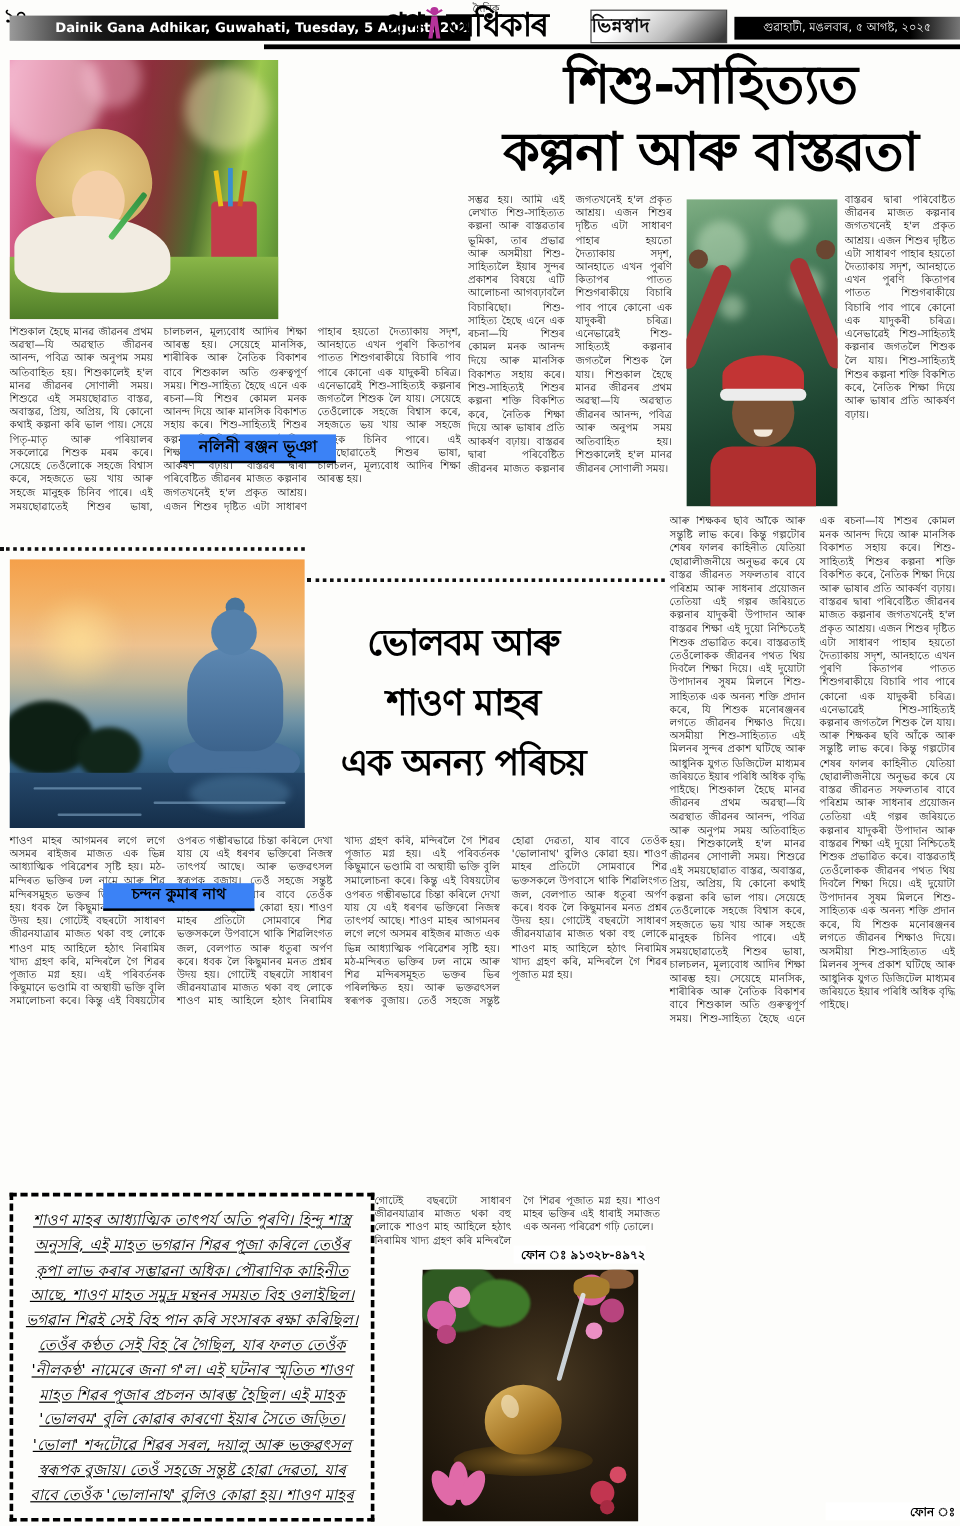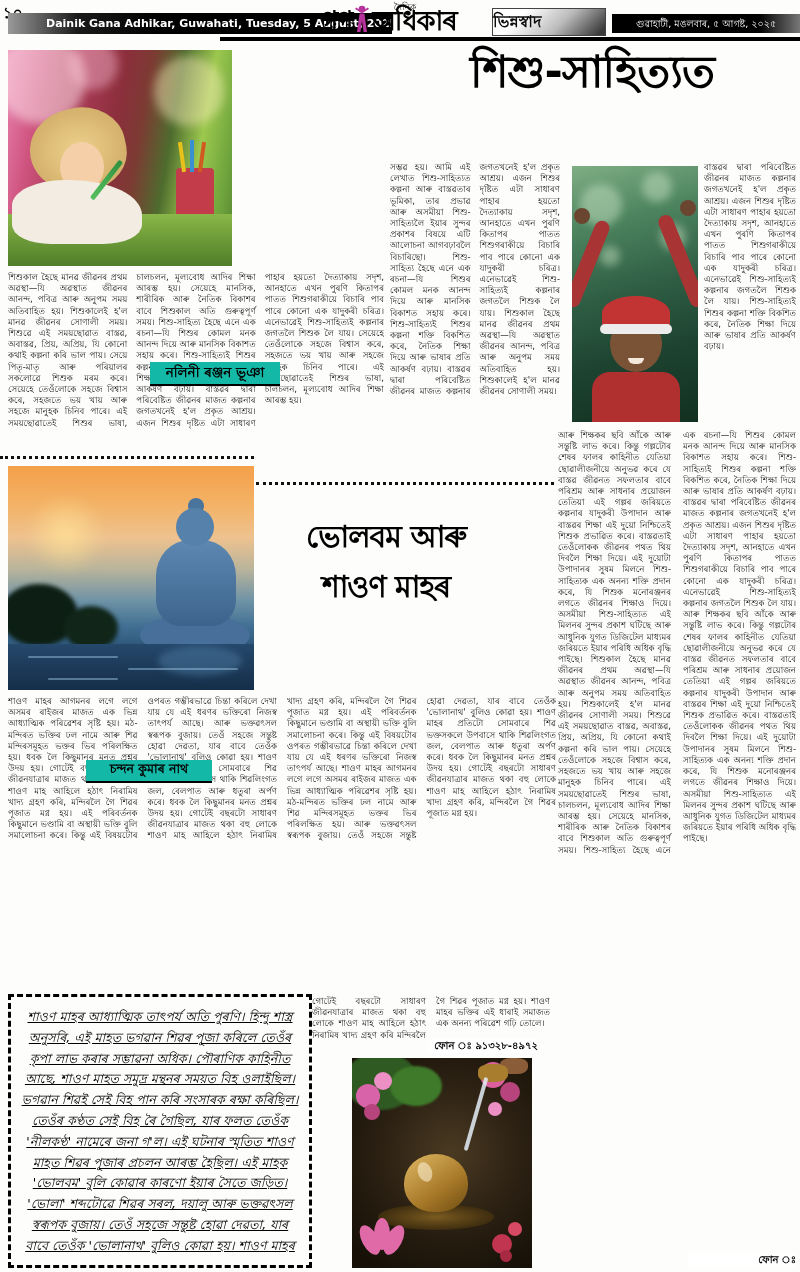--- a/index.html
+++ b/index.html
@@ -30,24 +30,24 @@
   
   .bodytext{font-size:8.6px;line-height:11.2px;text-align:justify;color:#161616;
             overflow:hidden;column-gap:9px;word-break:break-word;}
   .r1{left:8px;top:272px;width:376px;height:182px;column-count:3;}
   .r2{left:390px;top:162px;width:170px;height:318px;column-count:2;}
   .r3{left:704px;top:162px;width:92px;height:262px;column-count:1;}
   .r4{left:558px;top:430px;width:238px;height:820px;column-count:2;column-gap:12px;}
   .r5{left:8px;top:696px;width:548px;height:296px;column-count:4;column-gap:10px;}
   .r6{left:312px;top:996px;width:238px;height:56px;column-count:2;column-gap:10px;}
   
-  .byline{background:#14b8a6;text-align:center;font-weight:bold;color:#000;
+  .byline{background:#3b82f6;text-align:center;font-weight:bold;color:#000;
           border-bottom:2.5px solid #000;padding-bottom:2px;}
   .byline1{left:150px;top:362px;width:130px;height:20px;font-size:13.5px;}
-  .byline2{left:86px;top:760px;width:126px;height:19px;font-size:12.5px;}
+  .byline2{left:86px;top:736px;width:126px;height:19px;font-size:12.5px;}
   .phone{background:#fff;font-weight:bold;color:#000;font-size:10px;text-align:right;}
   .phone1{left:428px;top:1038px;width:110px;height:15px;}
   .phone2{left:688px;top:1252px;width:108px;height:15px;}
   
   .dotrule{height:0;border-top:3px dotted #111;}
   .dot1{left:0;top:456px;width:254px;}
   .dot2{left:256px;top:482px;width:298px;}
   .quote-box{left:8px;top:994px;width:304px;height:274px;box-sizing:border-box;
              border:3px dashed #000;padding:10px 8px;}
   .quote-box .qtext{font-size:12.6px;line-height:20.8px;text-align:center;font-style:italic;
@@ -153,20 +153,21 @@
     </svg>
   </span>
   <span>অধিকাৰ</span>
 </div>
 <div class="abs edition-box">ভিন্নস্বাদ</div>
 <div class="abs bar-right">গুৱাহাটী, মঙলবাৰ, ৫ আগষ্ট, ২০২৫</div>
 <div class="abs header-rule"></div>
 
 <div class="abs headline1">
   <div>শিশু-সাহিত্যত</div>
+  <div>কল্পনা আৰু বাস্তৱতা</div>
 </div>
 
 <div class="abs photo ph-girl">
   <div class="abs pg-base"></div>
   <div class="abs pg-bok pg-b1"></div>
   <div class="abs pg-bok pg-b2"></div>
   <div class="abs pg-bok pg-b3"></div>
   <div class="abs pg-cup"></div>
   <div class="abs pg-p1"></div>
   <div class="abs pg-p2"></div>
@@ -217,20 +218,21 @@
   <div class="abs ps-water"></div>
   <div class="abs ps-refl"></div>
   <div class="abs ps-st1"></div>
   <div class="abs ps-st2"></div>
   <div class="abs ps-st3"></div>
 </div>
 
 <div class="abs headline2">
   <div>ভোলবম আৰু</div>
   <div>শাওণ মাহৰ</div>
+  <div>এক অনন্য পৰিচয়</div>
 </div>
 
 <div class="abs bodytext r5">শাওণ মাহৰ আগমনৰ লগে লগে অসমৰ ৰাইজৰ মাজত এক ভিন্ন আধ্যাত্মিক পৰিৱেশৰ সৃষ্টি হয়। মঠ-মন্দিৰত ভক্তিৰ ঢল নামে আৰু শিৱ মন্দিৰসমূহত ভক্তৰ ভিৰ পৰিলক্ষিত হয়। ধবক লৈ কিছুমানৰ মনত প্ৰশ্নৰ উদয় হয়। গোটেই বছৰটো সাধাৰণ জীৱনযাত্ৰাৰ মাজত থকা বহু লোকে শাওণ মাহ আহিলে হঠাৎ নিৰামিষ খাদ্য গ্ৰহণ কৰি, মন্দিৰলৈ গৈ শিৱৰ পূজাত মগ্ন হয়। এই পৰিবৰ্তনক কিছুমানে ভণ্ডামি বা অস্থায়ী ভক্তি বুলি সমালোচনা কৰে। কিন্তু এই বিষয়টোৰ ওপৰত গম্ভীৰভাৱে চিন্তা কৰিলে দেখা যায় যে এই ধৰণৰ ভক্তিৰো নিজস্ব তাৎপৰ্য আছে। আৰু ভক্তৱৎসল স্বৰূপক বুজায়। তেওঁ সহজে সন্তুষ্ট হোৱা দেৱতা, যাৰ বাবে তেওঁক 'ভোলানাথ' বুলিও কোৱা হয়। শাওণ মাহৰ প্ৰতিটো সোমবাৰে শিৱ ভক্তসকলে উপবাসে থাকি শিৱলিংগত জল, বেলপাত আৰু ধতুৰা অৰ্পণ কৰে। ধবক লৈ কিছুমানৰ মনত প্ৰশ্নৰ উদয় হয়। গোটেই বছৰটো সাধাৰণ জীৱনযাত্ৰাৰ মাজত থকা বহু লোকে শাওণ মাহ আহিলে হঠাৎ নিৰামিষ খাদ্য গ্ৰহণ কৰি, মন্দিৰলৈ গৈ শিৱৰ পূজাত মগ্ন হয়। এই পৰিবৰ্তনক কিছুমানে ভণ্ডামি বা অস্থায়ী ভক্তি বুলি সমালোচনা কৰে। কিন্তু এই বিষয়টোৰ ওপৰত গম্ভীৰভাৱে চিন্তা কৰিলে দেখা যায় যে এই ধৰণৰ ভক্তিৰো নিজস্ব তাৎপৰ্য আছে। শাওণ মাহৰ আগমনৰ লগে লগে অসমৰ ৰাইজৰ মাজত এক ভিন্ন আধ্যাত্মিক পৰিৱেশৰ সৃষ্টি হয়। মঠ-মন্দিৰত ভক্তিৰ ঢল নামে আৰু শিৱ মন্দিৰসমূহত ভক্তৰ ভিৰ পৰিলক্ষিত হয়। আৰু ভক্তৱৎসল স্বৰূপক বুজায়। তেওঁ সহজে সন্তুষ্ট হোৱা দেৱতা, যাৰ বাবে তেওঁক 'ভোলানাথ' বুলিও কোৱা হয়। শাওণ মাহৰ প্ৰতিটো সোমবাৰে শিৱ ভক্তসকলে উপবাসে থাকি শিৱলিংগত জল, বেলপাত আৰু ধতুৰা অৰ্পণ কৰে। ধবক লৈ কিছুমানৰ মনত প্ৰশ্নৰ উদয় হয়। গোটেই বছৰটো সাধাৰণ জীৱনযাত্ৰাৰ মাজত থকা বহু লোকে শাওণ মাহ আহিলে হঠাৎ নিৰামিষ খাদ্য গ্ৰহণ কৰি, মন্দিৰলৈ গৈ শিৱৰ পূজাত মগ্ন হয়।</div>
 <div class="abs byline byline2">চন্দন কুমাৰ নাথ</div>
 <div class="abs bodytext r6">গোটেই বছৰটো সাধাৰণ জীৱনযাত্ৰাৰ মাজত থকা বহু লোকে শাওণ মাহ আহিলে হঠাৎ নিৰামিষ খাদ্য গ্ৰহণ কৰি মন্দিৰলৈ গৈ শিৱৰ পূজাত মগ্ন হয়। শাওণ মাহৰ ভক্তিৰ এই ধাৰাই সমাজত এক অনন্য পৰিৱেশ গঢ়ি তোলে।</div>
 <div class="abs phone phone1">ফোন ঃ ৯১৩২৮-৪৯৭২</div>
 
 <div class="abs quote-box">
   <div class="qtext">শাওণ মাহৰ আধ্যাত্মিক তাৎপৰ্য অতি পুৰণি। হিন্দু শাস্ত্ৰ অনুসৰি, এই মাহত ভগৱান শিৱৰ পূজা কৰিলে তেওঁৰ কৃপা লাভ কৰাৰ সম্ভাৱনা অধিক। পৌৰাণিক কাহিনীত আছে, শাওণ মাহত সমুদ্ৰ মন্থনৰ সময়ত বিহ ওলাইছিল। ভগৱান শিৱই সেই বিহ পান কৰি সংসাৰক ৰক্ষা কৰিছিল। তেওঁৰ কণ্ঠত সেই বিহ ৰৈ গৈছিল, যাৰ ফলত তেওঁক 'নীলকণ্ঠ' নামেৰে জনা গ'ল। এই ঘটনাৰ স্মৃতিত শাওণ মাহত শিৱৰ পূজাৰ প্ৰচলন আৰম্ভ হৈছিল। এই মাহক 'ভোলবম' বুলি কোৱাৰ কাৰণো ইয়াৰ সৈতে জড়িত। 'ভোলা' শব্দটোৱে শিৱৰ সৰল, দয়ালু আৰু ভক্তৱৎসল স্বৰূপক বুজায়। তেওঁ সহজে সন্তুষ্ট হোৱা দেৱতা, যাৰ বাবে তেওঁক 'ভোলানাথ' বুলিও কোৱা হয়। শাওণ মাহৰ প্ৰতিটো সোমবাৰ, যাক 'শাওণৰ সোমবাৰ' বুলি জনা যায় বা বিশেষভাৱে পৰিচিত।</div>
 </div>

